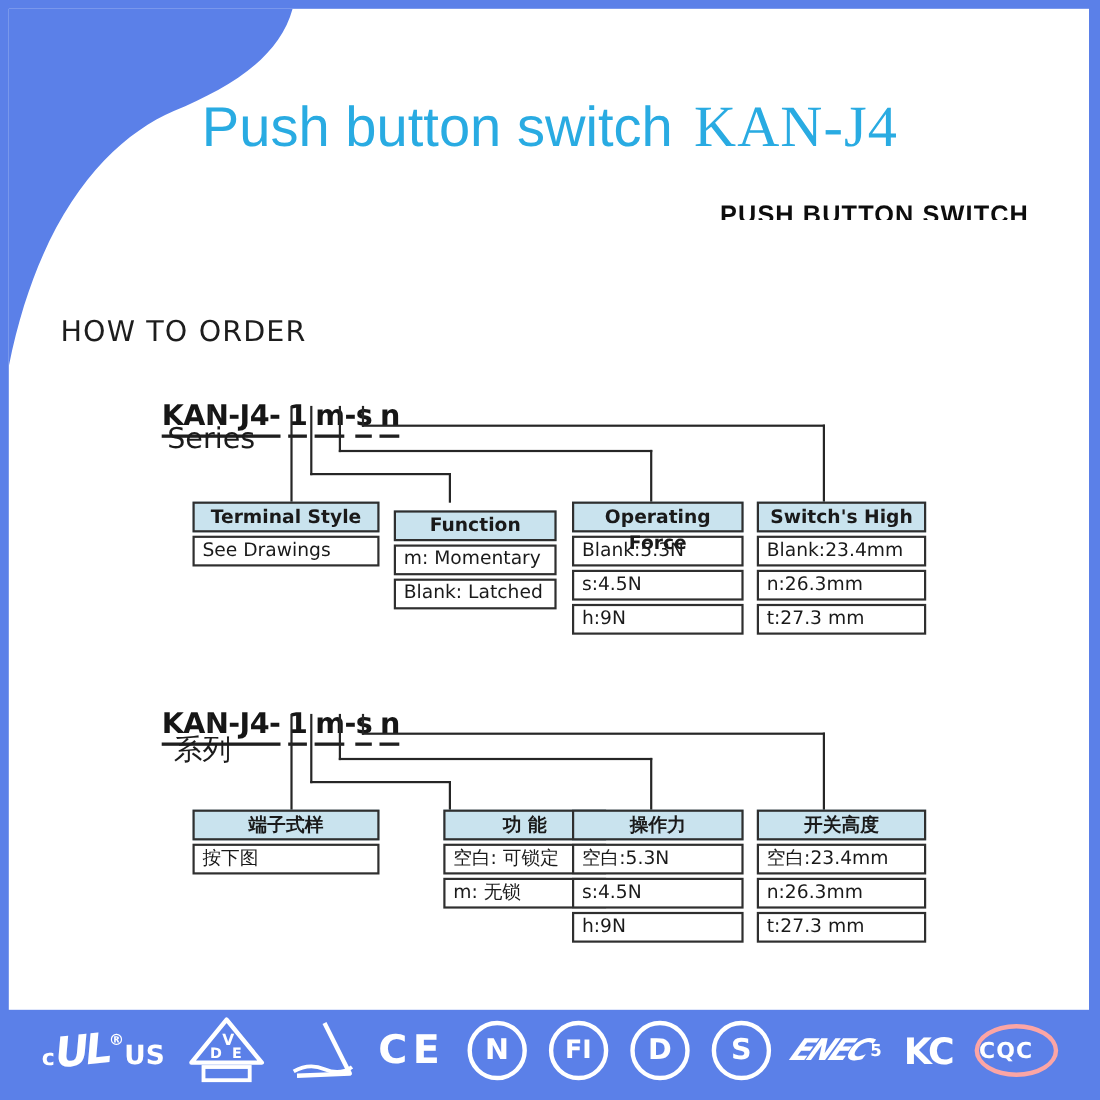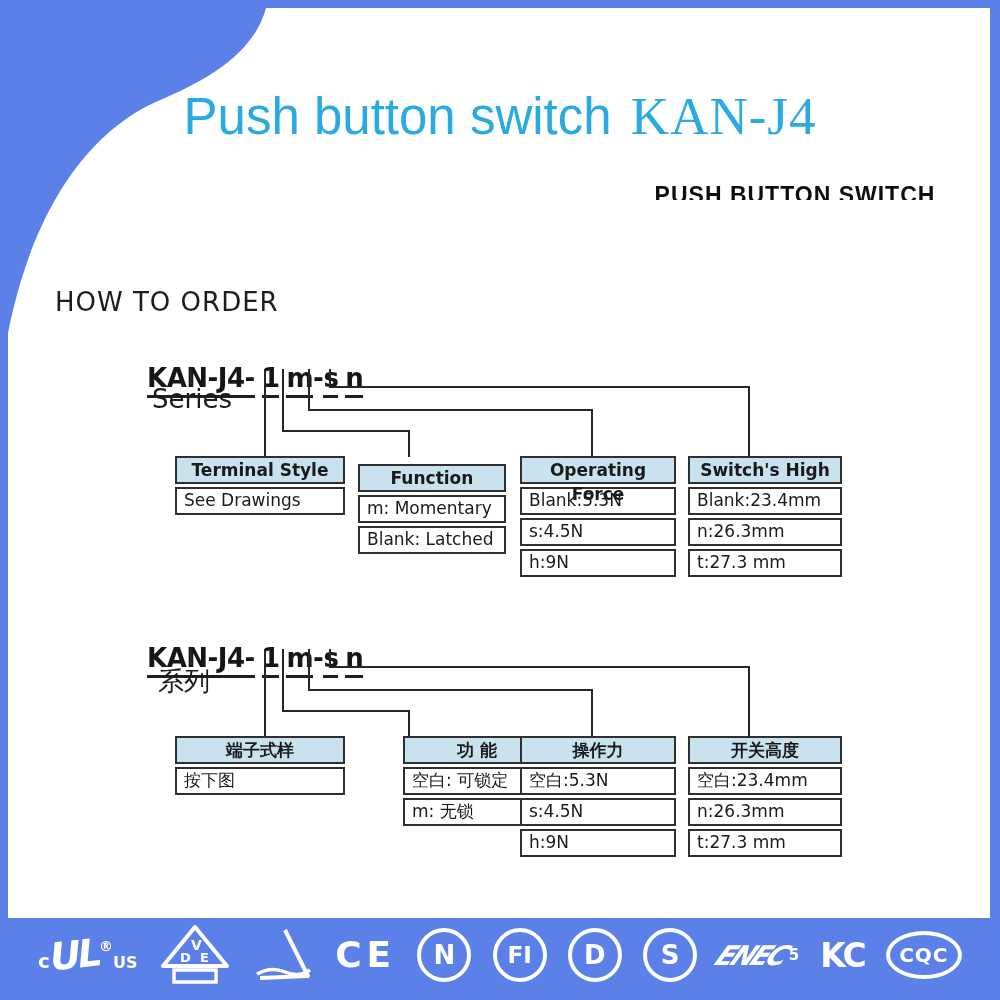--- a/index.html
+++ b/index.html
@@ -45,32 +45,32 @@
     font-size:17px;line-height:23px;padding-left:7px;color:#1a1a1a;}
 
   
   .footer{position:absolute;left:8px;top:918px;width:984px;height:74px;display:flex;
     align-items:center;justify-content:space-between;padding:0 30px;box-sizing:border-box;color:#fff;}
   .ic{display:flex;align-items:center;justify-content:center;}
   .ic-cul{display:flex;align-items:flex-end;font-weight:bold;}
   .cul-c{font-size:20px;line-height:1;}
   .cul-ul{font-size:38px;line-height:0.85;letter-spacing:-3px;font-style:italic;transform:rotate(-6deg);}
   .cul-reg{font-size:14px;align-self:flex-start;line-height:1;}
-  .cul-us{font-size:16px;line-height:1;}
+  .cul-us{font-size:24px;line-height:1;}
   .ic-ce{font-size:36px;font-weight:bold;letter-spacing:5px;line-height:1;}
   .circ{width:54px;height:54px;border:4px solid #fff;border-radius:50%;display:flex;
     align-items:center;justify-content:center;font-weight:bold;box-sizing:border-box;}
   .circ span{font-size:26px;}
   .circ.fi span{font-size:23px;}
   .ic-enec{display:flex;align-items:center;font-weight:bold;}
   .enec-t{font-size:27px;font-style:italic;letter-spacing:-3px;transform:skewX(-28deg);}
   .enec-n{font-size:15px;margin-left:3px;}
   .ic-kc{font-size:33px;font-weight:bold;letter-spacing:-2px;line-height:1;}
-  .ic-cqc{width:76px;height:48px;border:4px solid #ffffff;border-radius:50%;display:flex;
-    align-items:center;justify-content:center;font-size:20px;font-weight:bold;
+  .ic-cqc{width:76px;height:48px;border:4px solid #fca5a5;border-radius:50%;display:flex;
+    align-items:center;font-size:20px;font-weight:bold;
     letter-spacing:1px;box-sizing:border-box;}
   svg text{fill:#fff;font-family:"DejaVu Sans",sans-serif;font-weight:bold;}
 </style>
 </head>
 <body>
 
 <div class="page">
   <div class="content"></div>
 
   <svg class="swoosh" width="270" height="330" viewBox="0 0 270 330">

